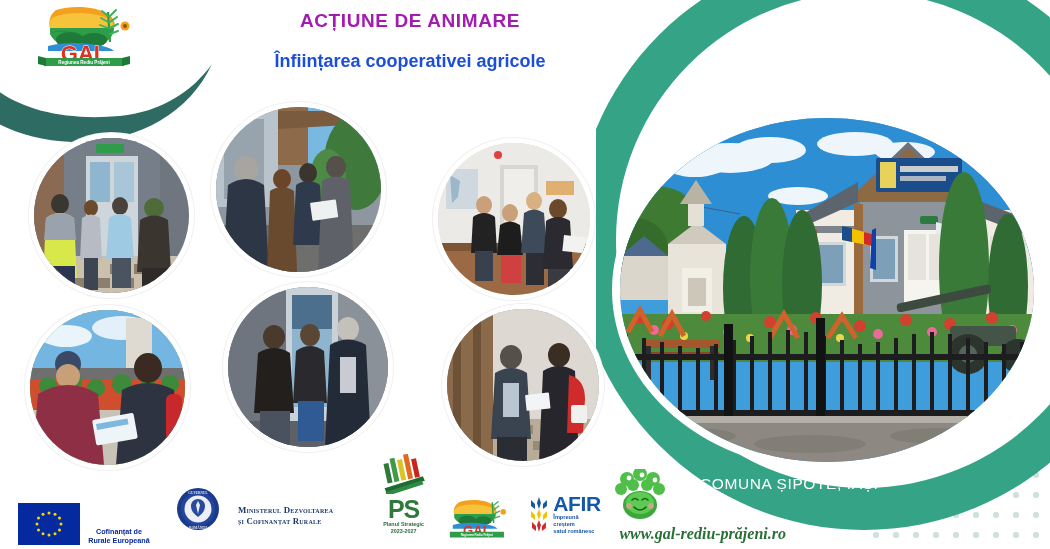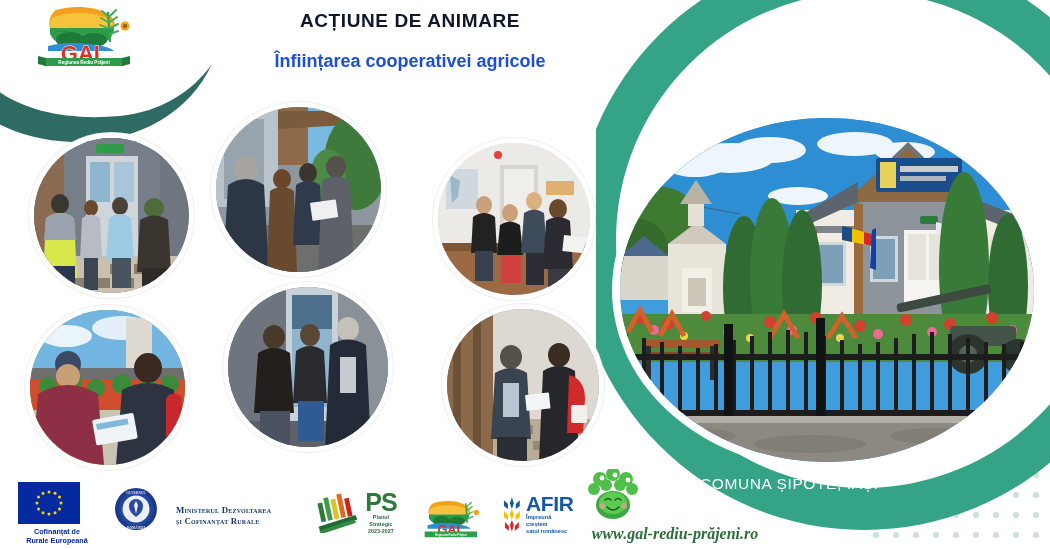--- a/index.html
+++ b/index.html
@@ -34,21 +34,21 @@
   
   .ring-wrap{position:absolute;left:596px;top:-70px;width:520px;height:620px;pointer-events:none;}
 
   
   .title-block{
     position:absolute;left:180px;top:8px;width:460px;text-align:center;
     color:#1d4a50;
   }
   .title-main{
     font-size:19px;font-weight:bold;letter-spacing:.6px;line-height:26px;
-    color:#0f172a;margin:0;
+    color:#a21caf;margin:0;
   }
   .title-sub{
     font-size:18px;font-weight:bold;line-height:26px;margin:14px 0 0 0;
     color:#1d4ed8;
   }
 
   
   .date-text{
     position:absolute;left:716px;top:28px;width:260px;text-align:center;
     color:#ffffff;font-size:16.5px;font-weight:bold;letter-spacing:1.1px;
@@ -81,21 +81,21 @@
   }
   .main-photo > svg{display:block;width:100%;height:100%;}
 
   
   .footer{
     position:absolute;left:0;bottom:0;width:740px;height:72px;z-index:7;
   }
   .logo-row{
     position:absolute;left:18px;bottom:4px;display:flex;align-items:flex-end;gap:18px;
   }
-  .logo-cell{display:flex;flex-direction:column;align-items:flex-start;}
+  .logo-cell{display:flex;flex-direction:row;align-items:flex-end;}
   .eu-flag{width:62px;height:42px;background:#05299e;position:relative;}
   .eu-cap{
     font-size:7.2px;font-weight:bold;color:#05299e;text-align:center;
     line-height:9px;margin-top:3px;width:78px;
   }
   .ro-seal{width:44px;height:44px;}
   .minister-text{
     font-family:"Liberation Serif", serif;
     font-size:8.8px;color:#1b3a6b;line-height:11px;letter-spacing:.2px;
     font-variant:small-caps;font-weight:bold;width:126px;
@@ -601,21 +601,21 @@
             </g>
           </svg>
         </div>
       </div>
 
       <div class="minister-text" style="padding-bottom:18px;">
         <div>Ministerul Dezvoltarea</div>
         <div>și Cofinanțat Rurale</div>
       </div>
 
-      <div class="ps-logo" style="padding-bottom:10px;">
+      <div class="ps-logo" style="padding-bottom:10px;flex-direction:column;">
         <svg viewBox="0 0 44 40" width="44" height="40" xmlns="http://www.w3.org/2000/svg" style="display:block">
           <g transform="rotate(-12 22 20)">
             <rect x="4" y="6" width="5" height="20" fill="#2f7a3a"></rect>
             <rect x="11" y="2" width="5" height="24" fill="#3f9a4a"></rect>
             <rect x="18" y="5" width="5" height="21" fill="#d8c425"></rect>
             <rect x="25" y="1" width="5" height="25" fill="#e06a20"></rect>
             <rect x="32" y="7" width="5" height="19" fill="#c9241f"></rect>
             <path d="M0,30 L40,26 L41,31 L1,35 Z" fill="#1f6b33"></path>
             <path d="M0,34 L38,30 L39,34 L1,38 Z" fill="#2f8a42"></path>
           </g>

